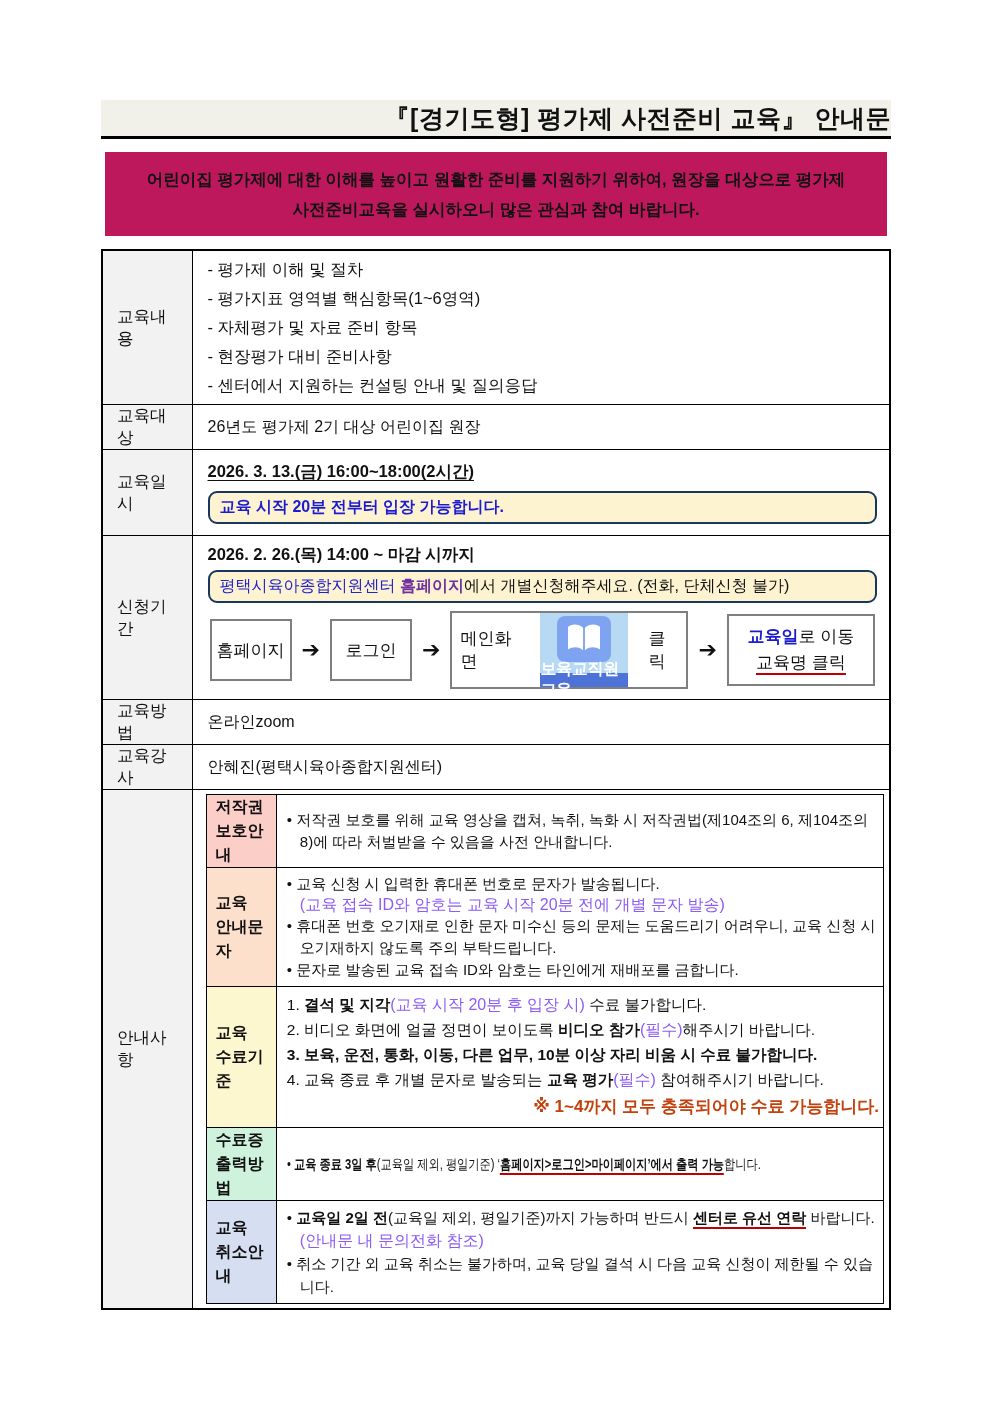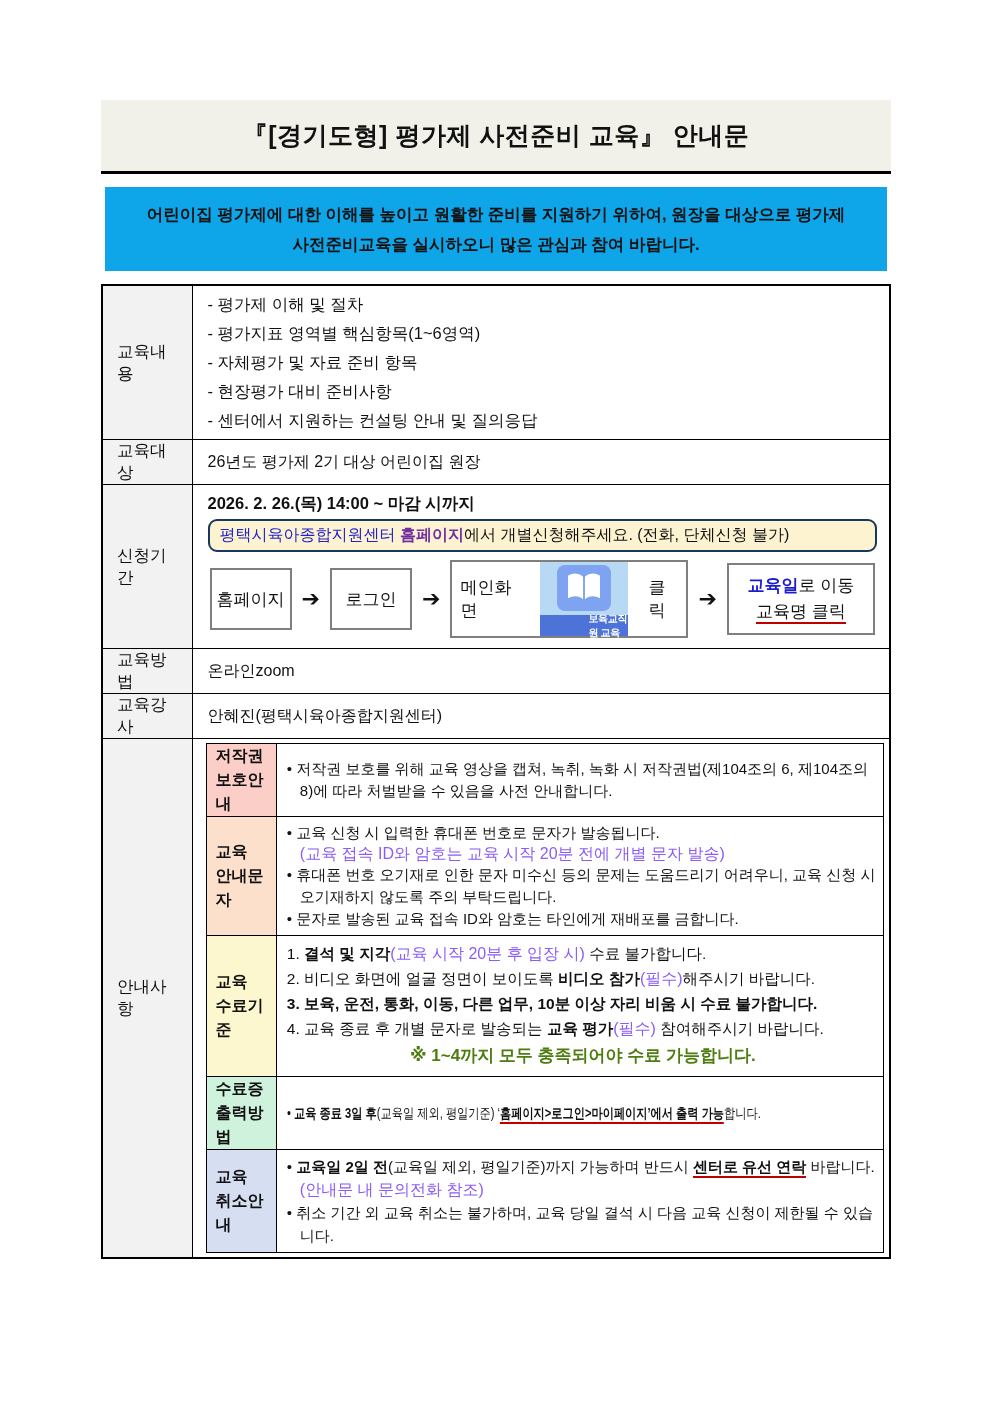--- a/index.html
+++ b/index.html
@@ -1,24 +1,24 @@
 <!DOCTYPE html>
 <html><head>
 <meta charset="utf-8">
 <style>
   * { margin:0; padding:0; box-sizing:border-box; }
   html,body { width:992px; height:1403px; background:#ffffff; font-family:"Liberation Sans","DejaVu Sans",sans-serif; color:#111; }
   .page { width:790px; margin:0 auto; padding-top:100px; }
 
   
-  .title-bar { background:#f1f1ea; border-bottom:3px solid #000; height:74px; display:flex; align-items:center; justify-content:center; }
+  .title-bar { background:#f1f1ea; border-bottom:3px solid #000; height:39px; display:flex; align-items:center; justify-content:flex-end; }
   .title-bar h1 { font-size:25px; font-weight:bold; letter-spacing:.5px; }
 
   
-  .intro-box { background:#0ea5e9; margin:13px 4px 0 4px; padding:12px 8px; text-align:center; font-weight:bold; font-size:16.5px; line-height:30px; }
+  .intro-box { background:#be185d; margin:13px 4px 0 4px; padding:12px 8px; text-align:center; font-weight:bold; font-size:16.5px; line-height:30px; }
 
   
   table.main { width:100%; border-collapse:collapse; margin-top:13px; }
   table.main > tbody > tr > th,
   table.main > tbody > tr > td { border:1px solid #000; }
   table.main { border:2px solid #000; }
   th.rowlabel { background:#f2f2f2; width:90px; font-weight:normal; font-size:16.5px; vertical-align:middle; }
   th.rowlabel span { display:block; padding:0 14px; text-align:justify; text-align-last:justify; }
   td.rowcontent { padding:4px 10px 4px 15px; font-size:16px; vertical-align:middle; }
 
@@ -30,32 +30,32 @@
   .date-line2 { font-weight:bold; font-size:16.5px; margin:4px 0 4px 0; }
 
   .note-box { border:2px solid #17375e; border-radius:9px; background:#fdf3d0; padding:4px 10px; font-size:16px; margin:2px 2px 6px 0; }
   .note-box .blue { font-weight:bold; }
 
   .blue { color:#1b1bd0; }
   .blue-rg { color:#2222cc; }
   .blue-sm { color:#8b5cf6; font-size:16px; }
   .purple { color:#7030a0; font-weight:bold; }
   .bold { font-weight:bold; }
-  .red-note { color:#4d7c0f; font-weight:bold; text-align:center; font-size:17px; line-height:30px; }
+  .red-note { color:#c2410c; font-weight:bold; text-align:right; font-size:17px; line-height:30px; }
   .u-red { font-weight:bold; border-bottom:2px solid #c00000; padding-bottom:1px; }
 
   
   .flow { display:flex; align-items:center; gap:10px; margin:8px 0 6px 2px; }
   .flow .step { border:2px solid #7f7f7f; background:#fff; display:flex; align-items:center; justify-content:center; font-size:17px; }
   .step-sm { width:82px; height:62px; }
   .step-main { width:238px; height:78px; gap:20px; padding:0 8px; }
   .flow .arrow { font-size:22px; font-weight:bold; line-height:1; }
   .book-icon { width:88px; height:74px; background:#b7d9f3; position:relative; flex:0 0 auto; }
   .book-panel { position:absolute; left:50%; transform:translateX(-50%); top:3px; width:54px; height:46px; background:#7ea3f0; border-radius:8px; display:flex; align-items:center; justify-content:center; }
-  .book-bar { position:absolute; left:0; bottom:0; width:100%; height:21px; background:#4e73d8; color:#fff; font-size:10px; font-weight:bold; display:flex; align-items:center; justify-content:center; letter-spacing:-.3px;padding-left:48px; }
+  .book-bar { position:absolute; left:0; bottom:0; width:100%; height:14px; background:#4e73d8; color:#fff; font-size:16px; font-weight:bold; display:flex; align-items:center; justify-content:center; letter-spacing:-.3px; }
   .step-last { width:148px; height:72px; flex-direction:column; line-height:26px; font-size:17px; }
 
   
   td.notice-wrap { padding:4px 5px 4px 13px; }
   table.inner { width:100%; border-collapse:collapse; }
   table.inner th, table.inner td { border:1px solid #000; }
   th.sublabel { width:82px; font-size:16px; font-weight:bold; vertical-align:middle; padding:0 0; }
   th.sublabel span { display:block; padding:0 9px; text-align:justify; text-align-last:justify; line-height:24px; }
   td.subcontent { padding:5px 4px 5px 10px; font-size:15px; vertical-align:middle; }
   .bullet { padding-left:13px; text-indent:-13px; line-height:22px; }
@@ -100,20 +100,31 @@
         </td>
       </tr>
 
       <tr>
         <th class="rowlabel">
             <span>교육대상</span>
           </th>
         <td class="rowcontent row-target">26년도 평가제 2기 대상 어린이집 원장</td>
       </tr>
 
+      <tr>
+        <th class="rowlabel">
+            <span>교육일시</span>
+          </th>
+        <td class="rowcontent" style="height:86px;">
+          <div class="date-line">2026. 3. 13.(금) 16:00~18:00(2시간)</div>
+          <div class="note-box">
+            <span class="blue">교육 시작 20분 전부터 입장 가능합니다.</span>
+          </div>
+        </td>
+      </tr>
 
       <tr>
         <th class="rowlabel">
             <span>신청기간</span>
           </th>
         <td class="rowcontent" style="height:150px;">
           <div class="date-line2">2026. 2. 26.(목) 14:00 ~ 마감 시까지</div>
           <div class="note-box">
             <span class="blue-rg">평택시육아종합지원센터 </span><span class="purple">홈페이지</span><span>에서 개별신청해주세요. (전화, 단체신청 불가)</span>
           </div>

